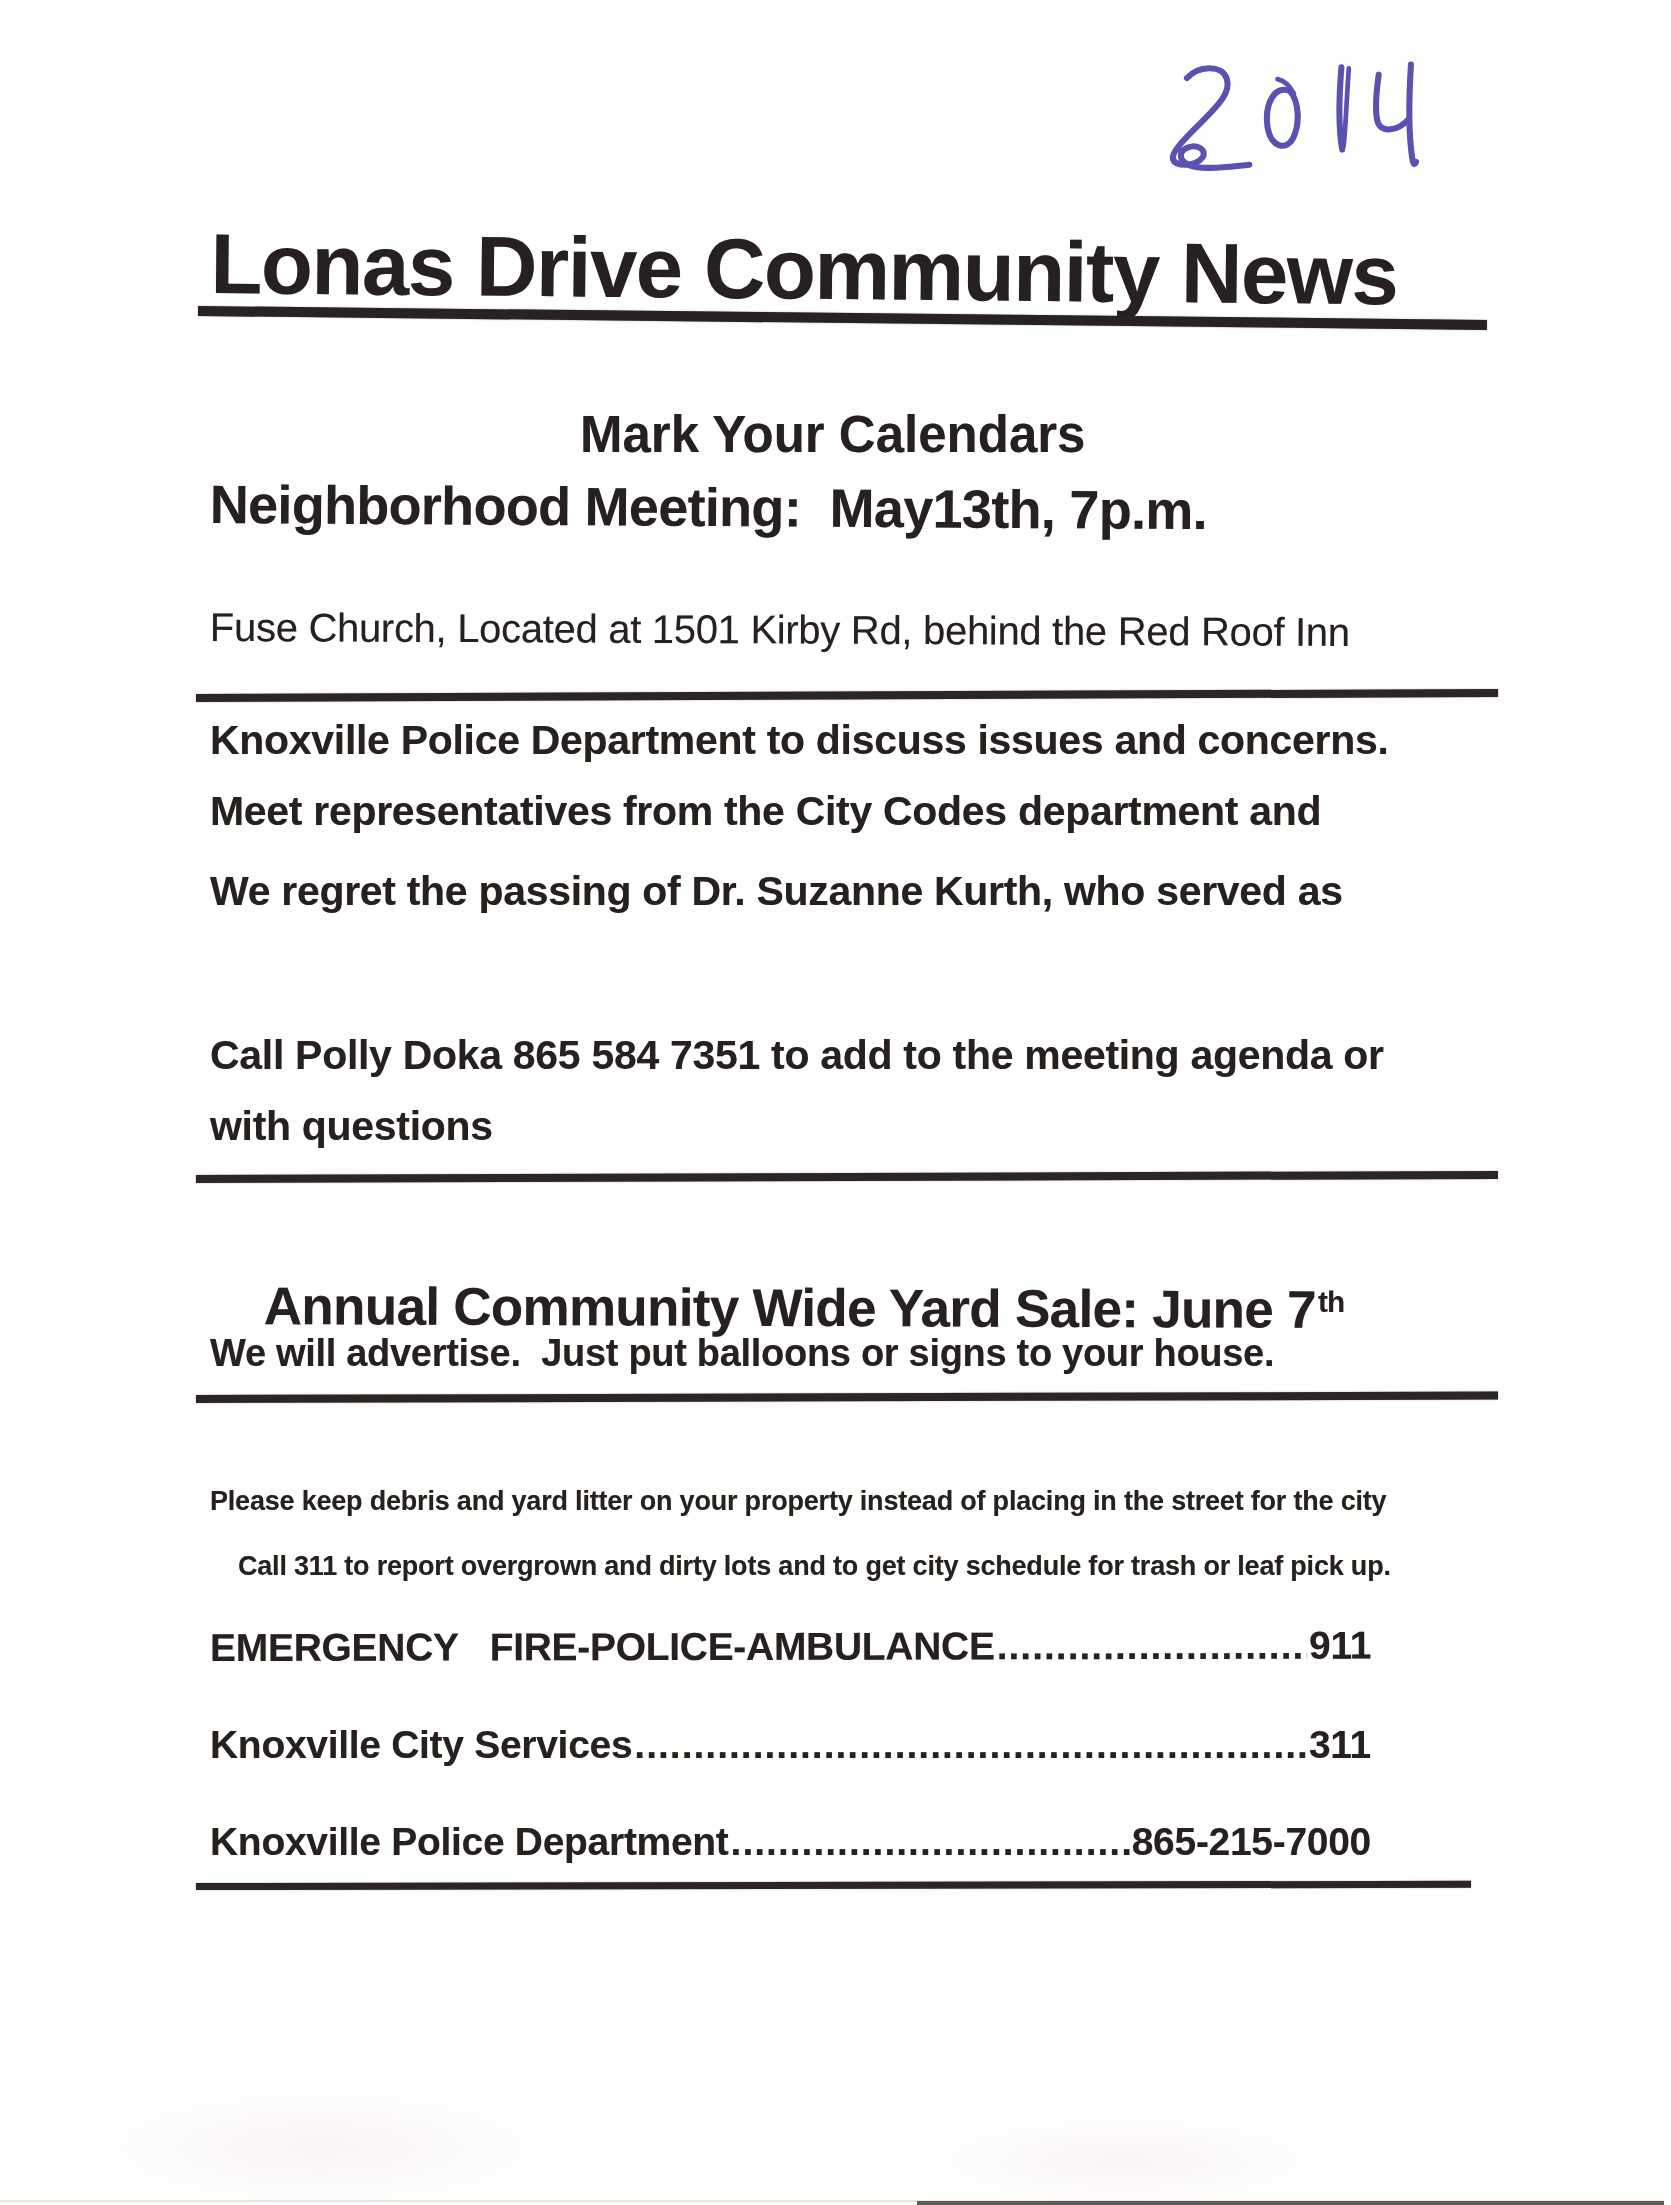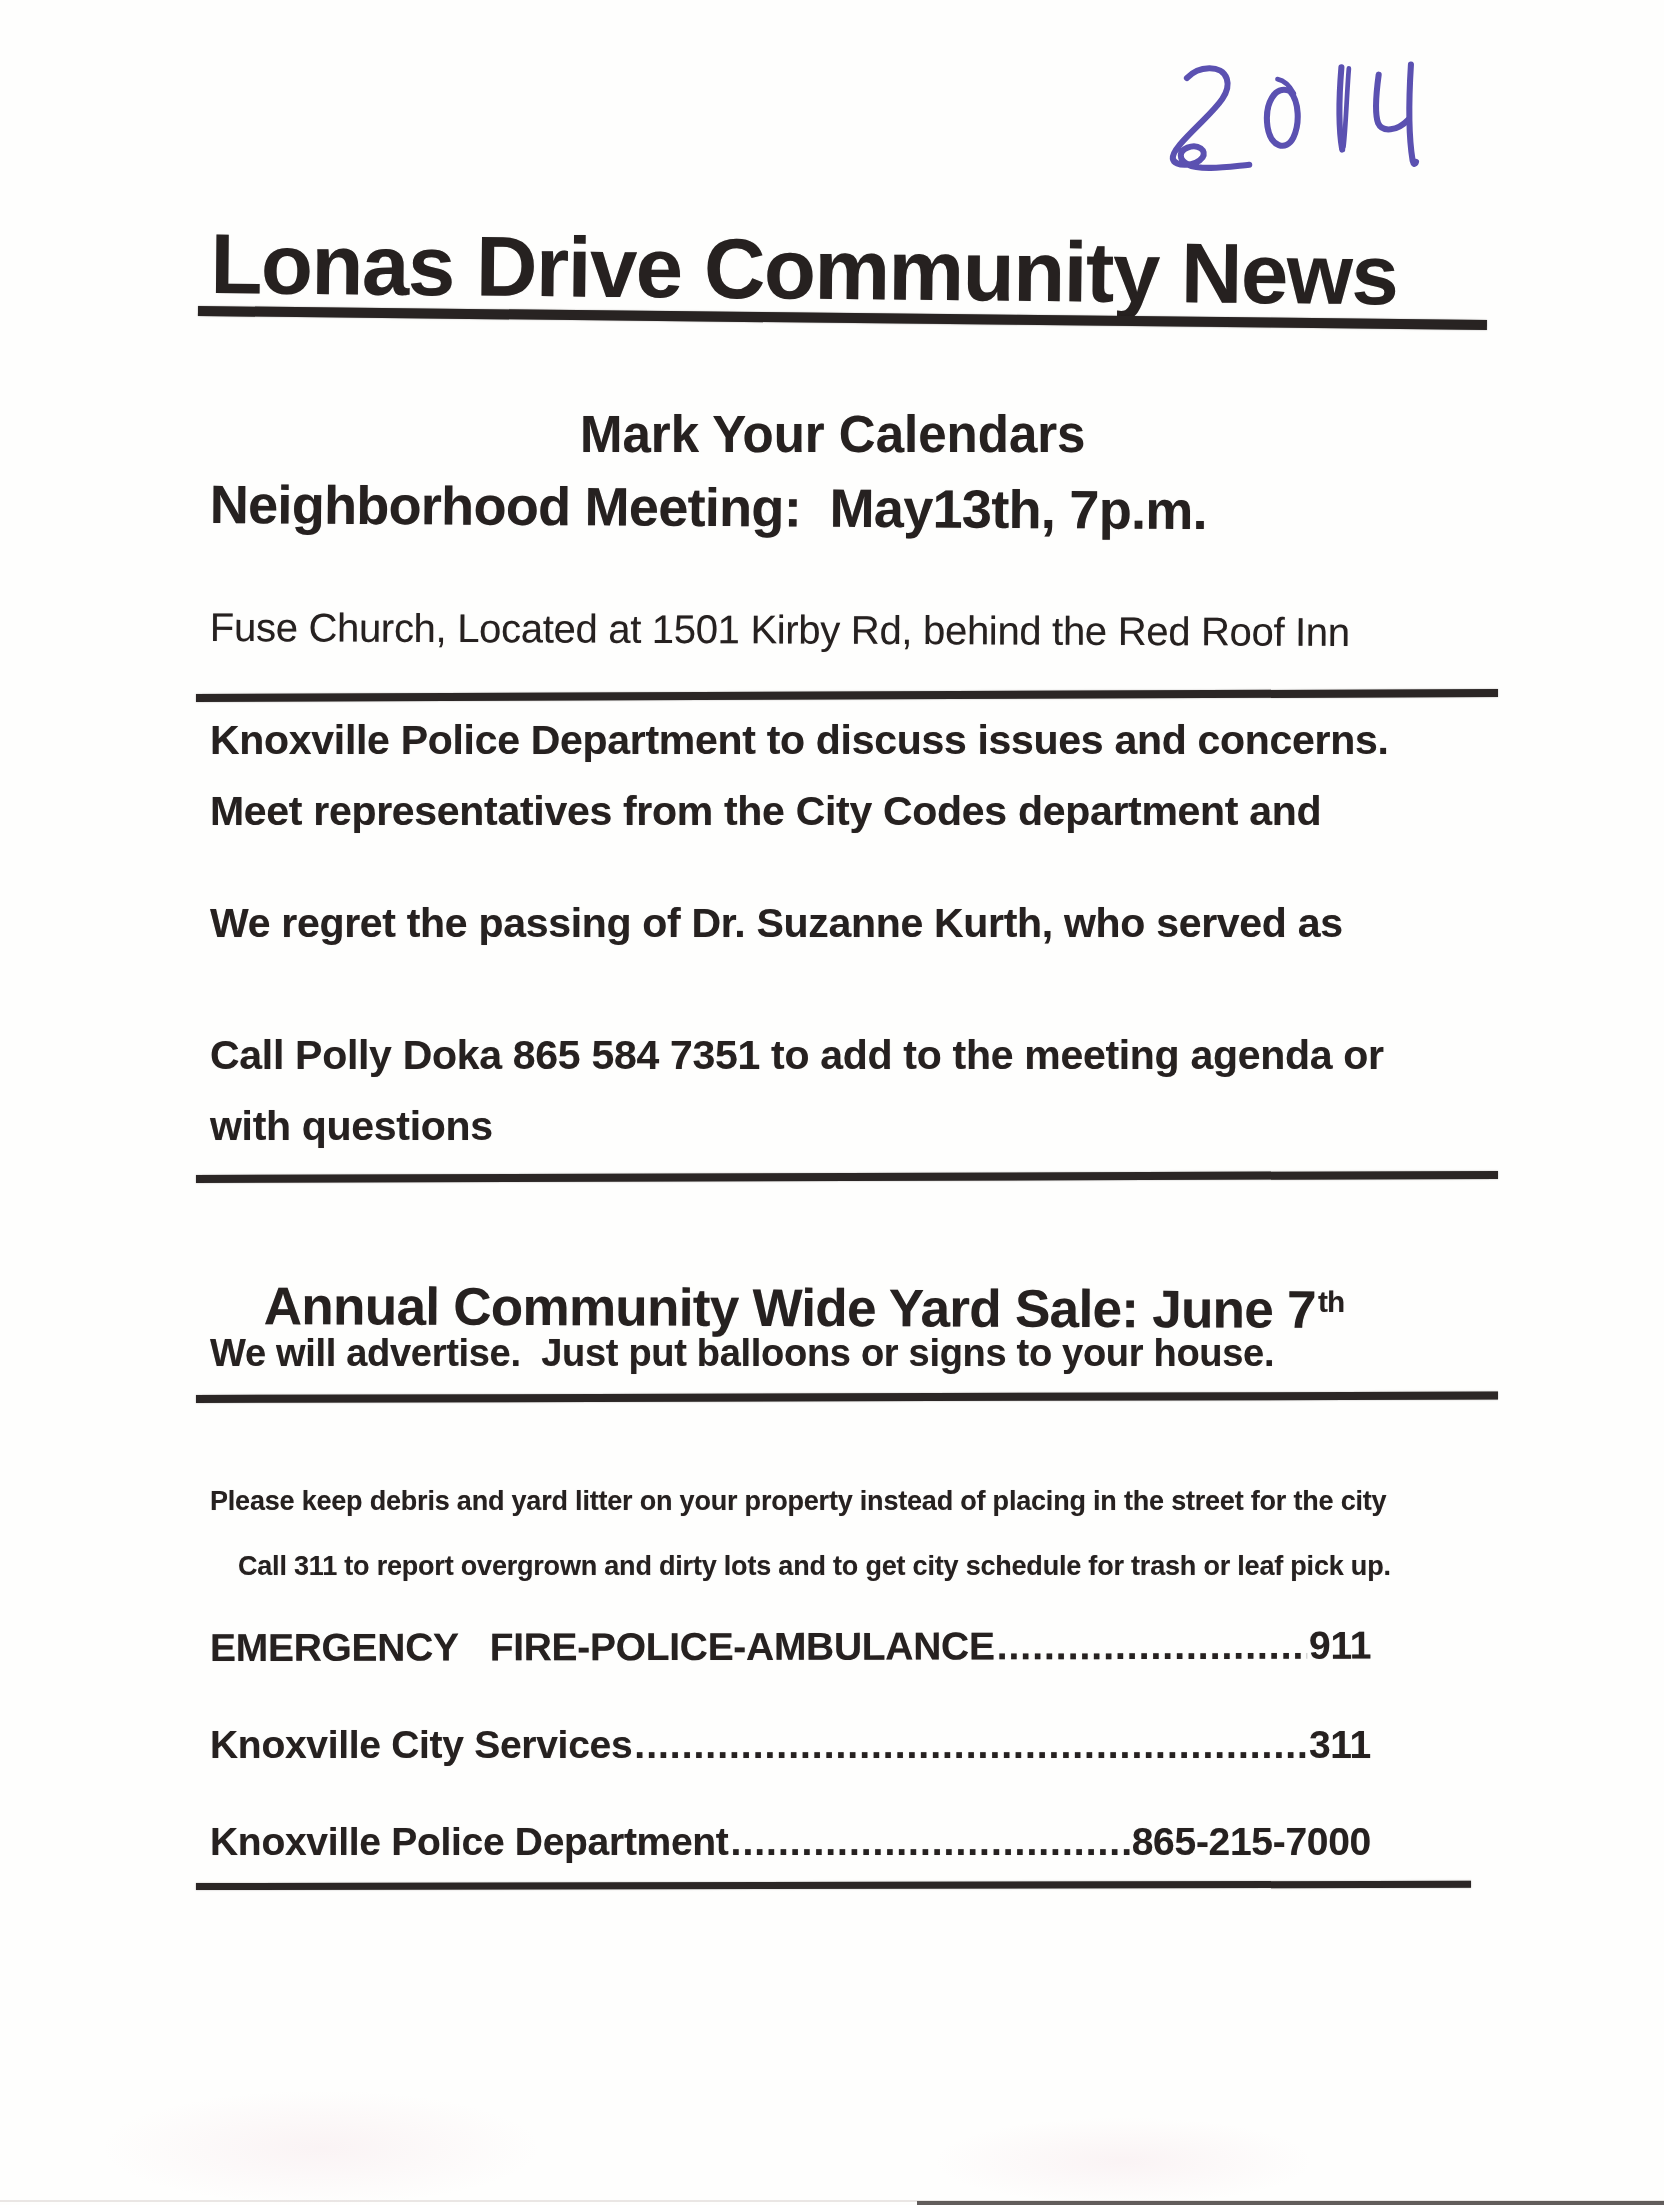--- a/index.html
+++ b/index.html
@@ -83,21 +83,21 @@
   .rule-3 { top: 1395px; transform: rotate(-0.15deg); }
   .rule-4 { top: 1883px; width: 1275px; height: 7.4px; transform: rotate(-0.1deg); }
 
   .para {
     left: 210px;
     font-size: 41px;
     font-weight: 700;
     letter-spacing: -0.3px;
   }
   .para-1 { top: 720px; }
-  .para-2 { top: 903px; text-align: right; }
+  .para-2 { top: 871px; text-align: right; }
   .para-3 { top: 1035px; }
   .pline { line-height: 41px; white-space: pre; }
   .pline + .pline { margin-top: 30px; }
 
   .yard-heading {
     left: 210px; top: 1222px;
     margin: 0;
     font-size: 53px;
     font-weight: 700;
     letter-spacing: -0.7px;

